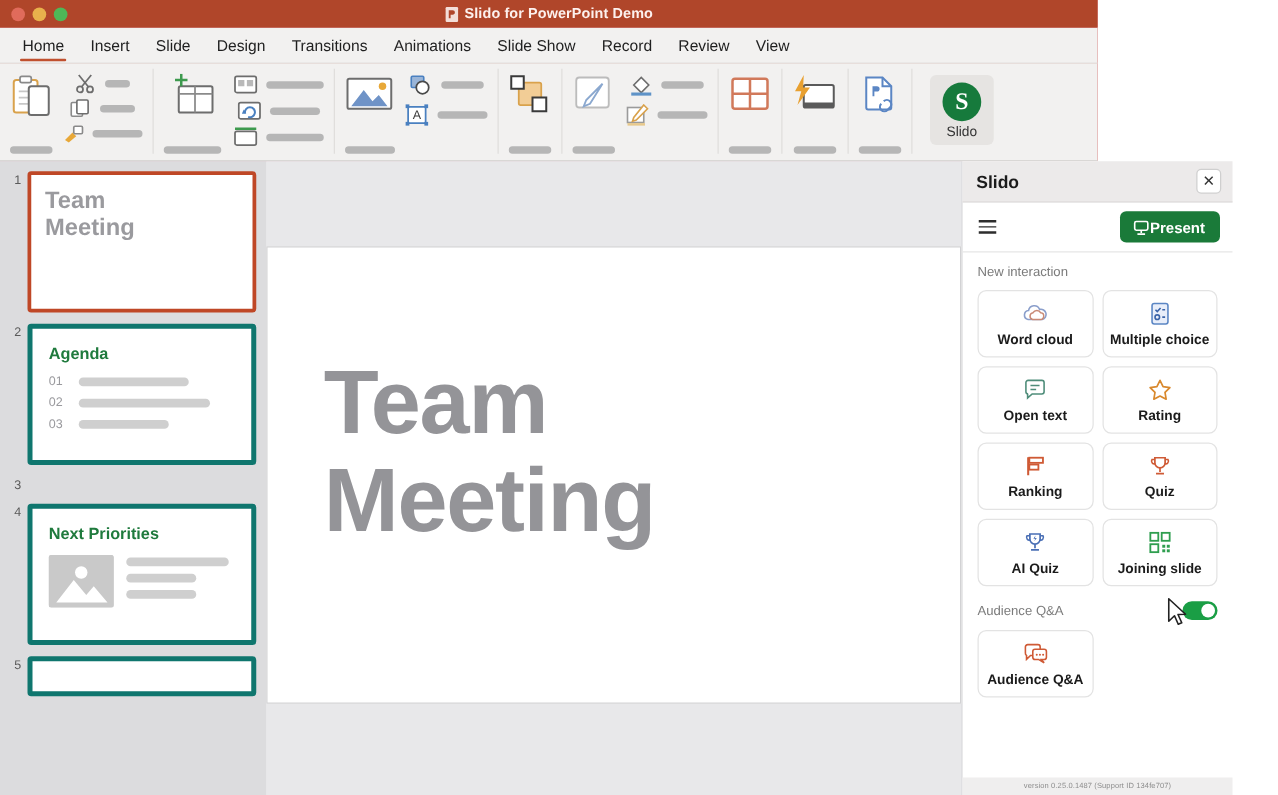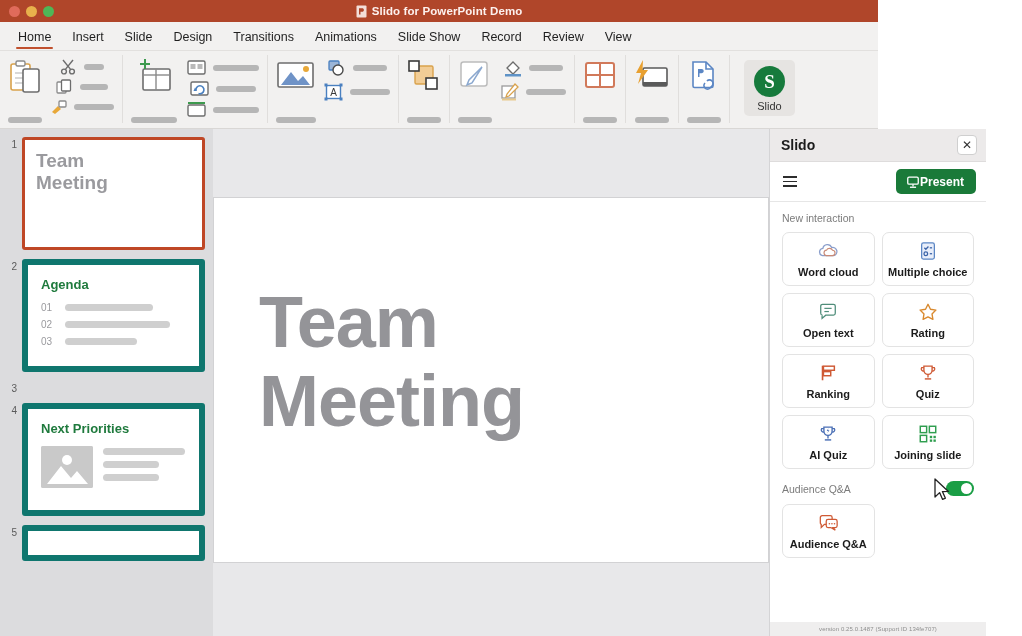--- a/index.html
+++ b/index.html
@@ -107,21 +107,21 @@
     padding: 8px 8px 0 0;
     overflow: hidden; position: relative;
   }
   .thumb-row { display: flex; align-items: flex-start; margin-bottom: 9px; }
   .thumb-num {
     width: 22px; flex: 0 0 22px; text-align: right; padding-right: 5px;
     font-size: 10px; color: #5a5a5a; padding-top: 2px;
   }
   .thumb {
     flex: 1 1 auto; height: 113px; background: #fff;
-    border: 6px solid #0f766e; border-radius: 3px;
+    border: 4px solid #0f766e; border-radius: 3px;
     padding: 12px 13px; overflow: hidden; position: relative;
   }
   .thumb.selected {
     border: 3px solid #bf4726; border-radius: 3px; padding: 10px 11px;
   }
   .t-title-big { font-size: 19px; font-weight: bold; color: #9a9a9e; line-height: 1.15; }
   .t-title { font-size: 13px; font-weight: bold; color: #1f7a3d; margin-bottom: 10px; }
   .t-line { height: 7px; border-radius: 4px; background: #cfcfcf; margin-bottom: 6px; }
   .t-num-row { display: flex; align-items: center; gap: 9px; margin-bottom: 6px; }
   .t-num { font-size: 10px; color: #9a9a9e; font-weight: normal; width: 15px; }

